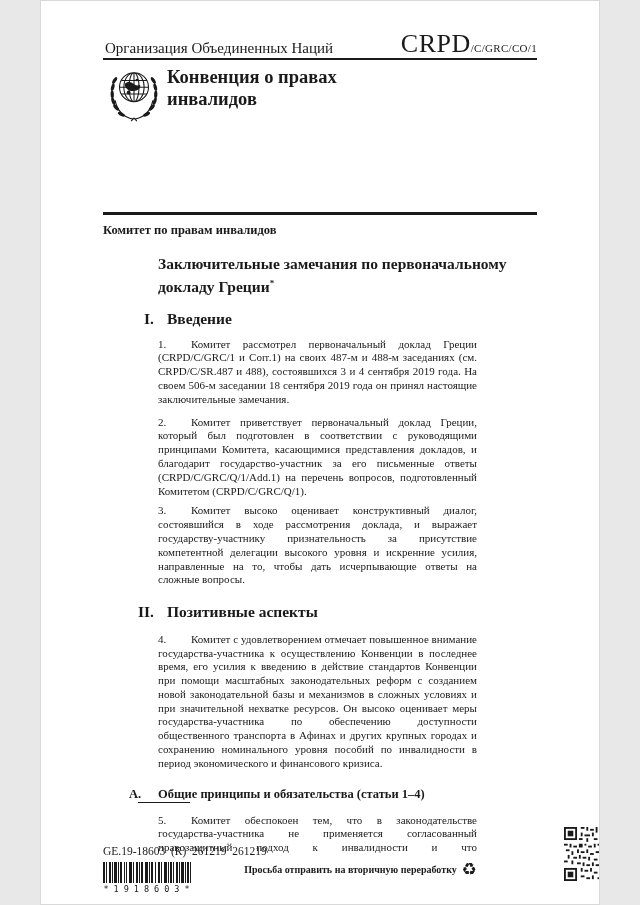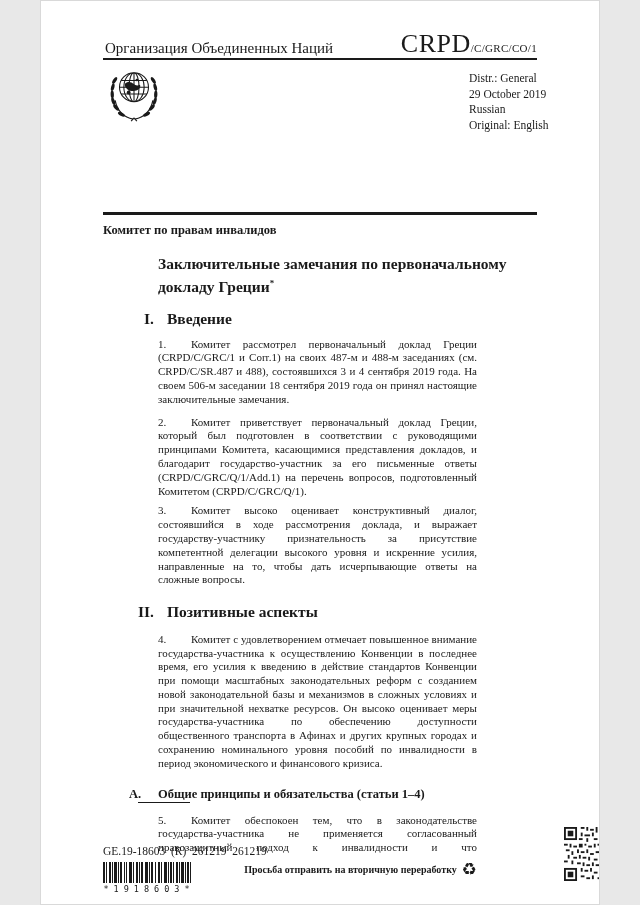--- a/index.html
+++ b/index.html
@@ -103,27 +103,22 @@
       <ellipse cx="17" cy="52" rx="4" ry="1.7" transform="rotate(28 17 52)"></ellipse>
       <ellipse cx="48.5" cy="45" rx="4" ry="1.7" transform="rotate(-48 48.5 45)"></ellipse>
       <ellipse cx="51.5" cy="38.5" rx="4" ry="1.7" transform="rotate(-72 51.5 38.5)"></ellipse>
       <ellipse cx="52.5" cy="31.5" rx="4" ry="1.7" transform="rotate(-88 52.5 31.5)"></ellipse>
       <ellipse cx="52" cy="24" rx="4" ry="1.7" transform="rotate(-104 52 24)"></ellipse>
       <ellipse cx="50" cy="17" rx="4" ry="1.7" transform="rotate(-122 50 17)"></ellipse>
       <ellipse cx="43" cy="52" rx="4" ry="1.7" transform="rotate(-28 43 52)"></ellipse>
     </g>
   </svg>
 
-
-  <div class="distr-block">
-    <div>Distr.: General</div>
-    <div>29 October 2019</div>
-    <div>Russian</div>
-    <div>Original: English</div>
-  </div>
+  <div class="conv-title">Конвенция о правах инвалидов</div>
+
 
   <div class="rule rule-heavy"></div>
 
   <div class="bodyflow">
     <div class="committee">Комитет по правам инвалидов</div>
 
     <h1 class="doc-title"><span>Заключительные замечания по первоначальному докладу Греции</span><sup>*</sup></h1>
 
     <div class="sec">
       <span class="secnum">I.</span>

